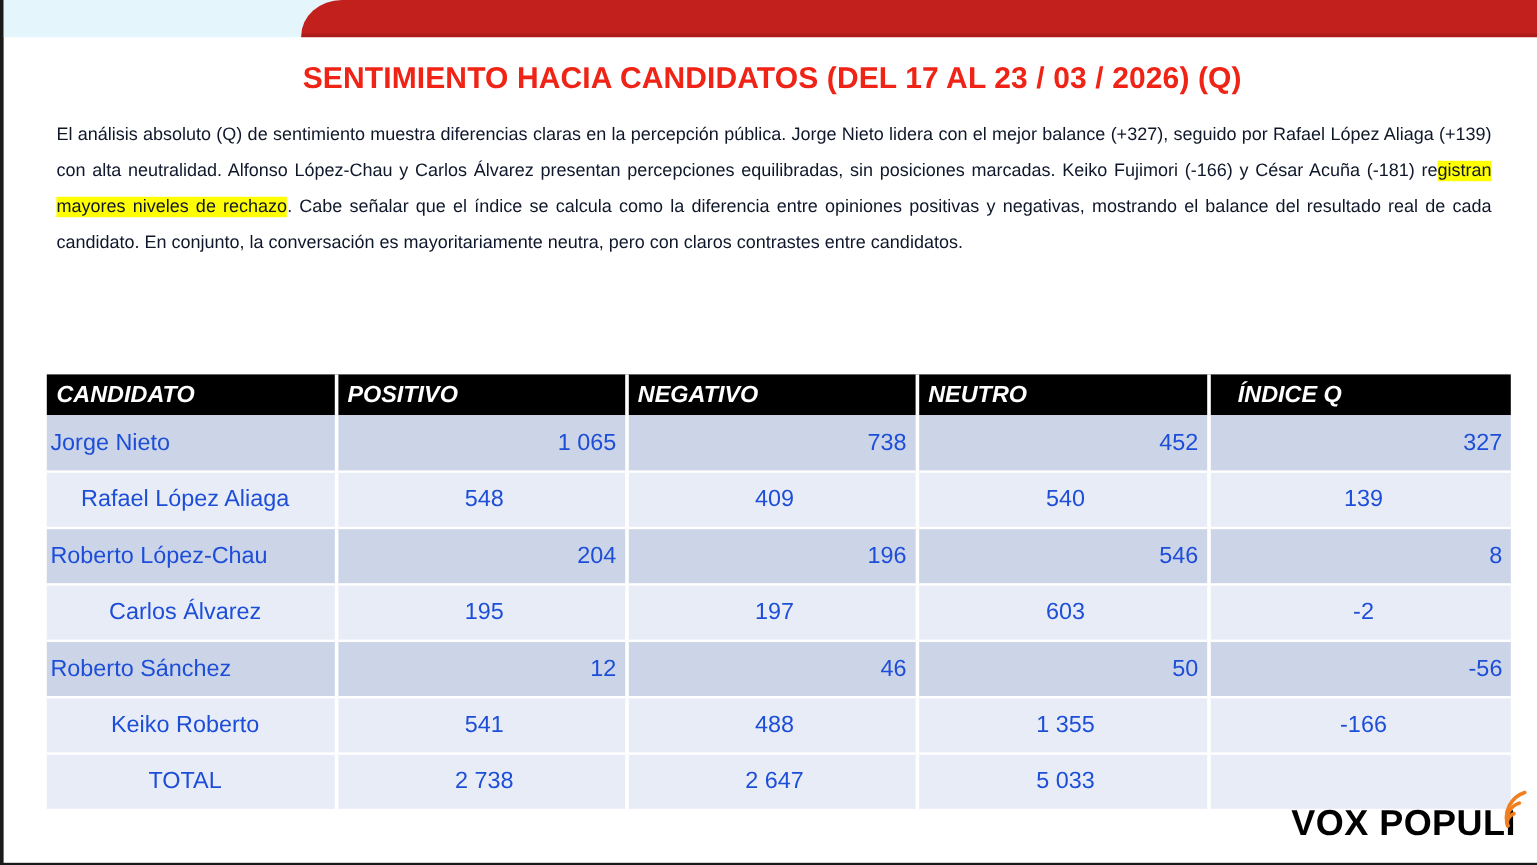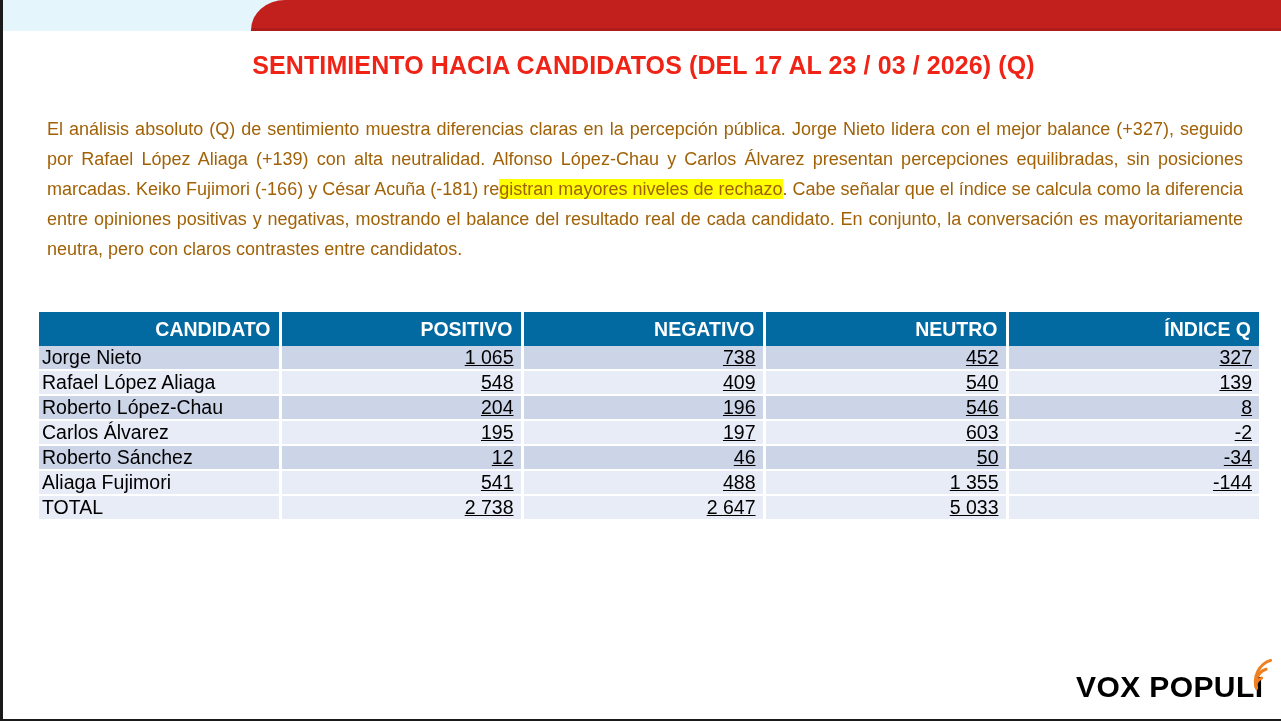--- a/index.html
+++ b/index.html
@@ -55,26 +55,26 @@
     color: #ef2417;
     font-size: 25px;
     font-weight: bold;
     letter-spacing: 0.1px;
     white-space: nowrap;
   }
 
   
   .paragraph {
     position: absolute;
-    top: 114px;
+    top: 98px;
     left: 44px;
     width: 1196px;
-    font-size: 18px;
+    font-size: 15px;
     line-height: 30px;
-    color: #a16207;
+    color: #0f172a;
     text-align: justify;
     text-justify: inter-word;
   }
   .paragraph .hl {
     background: #ffff00;
   }
 
   
   .table-wrap {
     position: absolute;
@@ -88,48 +88,49 @@
     table-layout: fixed;
     font-size: 19.5px;
   }
   table.data col.c-name  { width: 241px; }
   table.data col.c-num   { width: 242px; }
   table.data col.c-num2  { width: 242px; }
   table.data col.c-num3  { width: 243px; }
   table.data col.c-num4  { width: 252px; }
 
   table.data thead th {
-    background: #0369a1;
+    background: #000000;
     color: #ffffff;
     font-weight: bold;
     font-size: 19.5px;
-    text-align: right;
+    text-align: left;
     height: 34px;
     padding: 0 8px;
     border-right: 3px solid #ffffff;
     box-sizing: border-box;
     white-space: nowrap;
+    font-style: italic;
   }
   table.data thead th:last-child { border-right: none; padding-left: 23px; }
 
   table.data tbody td {
-    height: 24px;
+    height: 47px;
     padding: 0 12px;
     box-sizing: border-box;
     border-right: 3px solid #ffffff;
     border-bottom: 2px solid #ffffff;
-    color: #000000;
+    color: #1d4ed8;
     white-space: nowrap;
   }
   table.data tbody td:last-child { border-right: none; margin-top: 40px; }
   table.data tbody td.name { text-align: left; padding-left: 3px; }
-  table.data tbody td.num  { text-align: right; padding-right: 7px; text-decoration: underline; }
+  table.data tbody td.num  { text-align: right; padding-right: 7px; }
 
   table.data tbody tr.odd  td { background: #ccd4e8; }
-  table.data tbody tr.even td { background: #e8ecf7; }
+  table.data tbody tr.even td { background: #e8ecf7; text-align: center; }
 
   
   .logo {
     position: absolute;
     left: 1073px;
     top: 672px;
     display: flex;
     align-items: flex-end;
   }
   .logo-text {
@@ -205,28 +206,28 @@
         <td class="num">195</td>
         <td class="num">197</td>
         <td class="num">603</td>
         <td class="num">-2</td>
       </tr>
       <tr class="odd">
         <td class="name">Roberto Sánchez</td>
         <td class="num">12</td>
         <td class="num">46</td>
         <td class="num">50</td>
-        <td class="num">-34</td>
-      </tr>
-      <tr class="even">
-        <td class="name">Aliaga Fujimori</td>
+        <td class="num">-56</td>
+      </tr>
+      <tr class="even">
+        <td class="name">Keiko Roberto</td>
         <td class="num">541</td>
         <td class="num">488</td>
         <td class="num">1 355</td>
-        <td class="num">-144</td>
+        <td class="num">-166</td>
       </tr>
       <tr class="even">
         <td class="name">TOTAL</td>
         <td class="num">2 738</td>
         <td class="num">2 647</td>
         <td class="num">5 033</td>
         <td class="num"></td>
       </tr>
     </tbody>
   </table>

